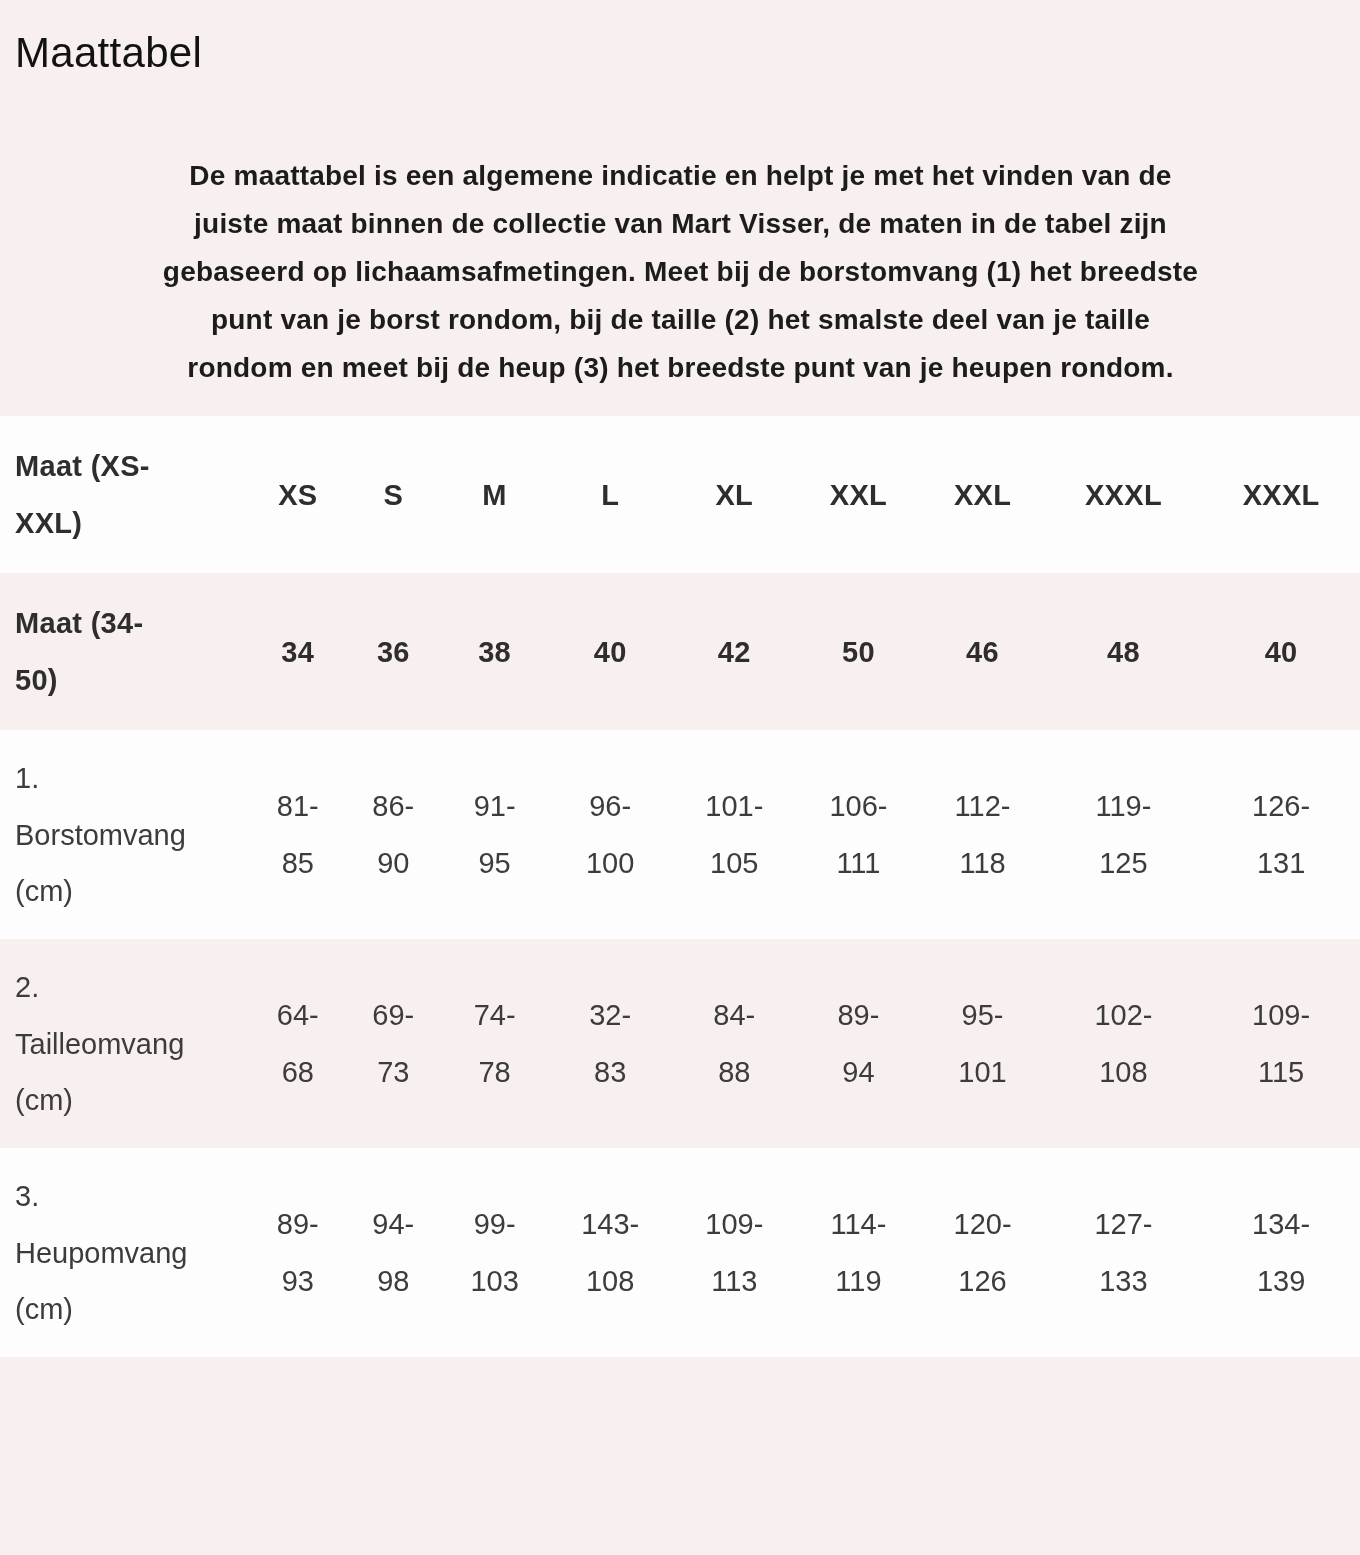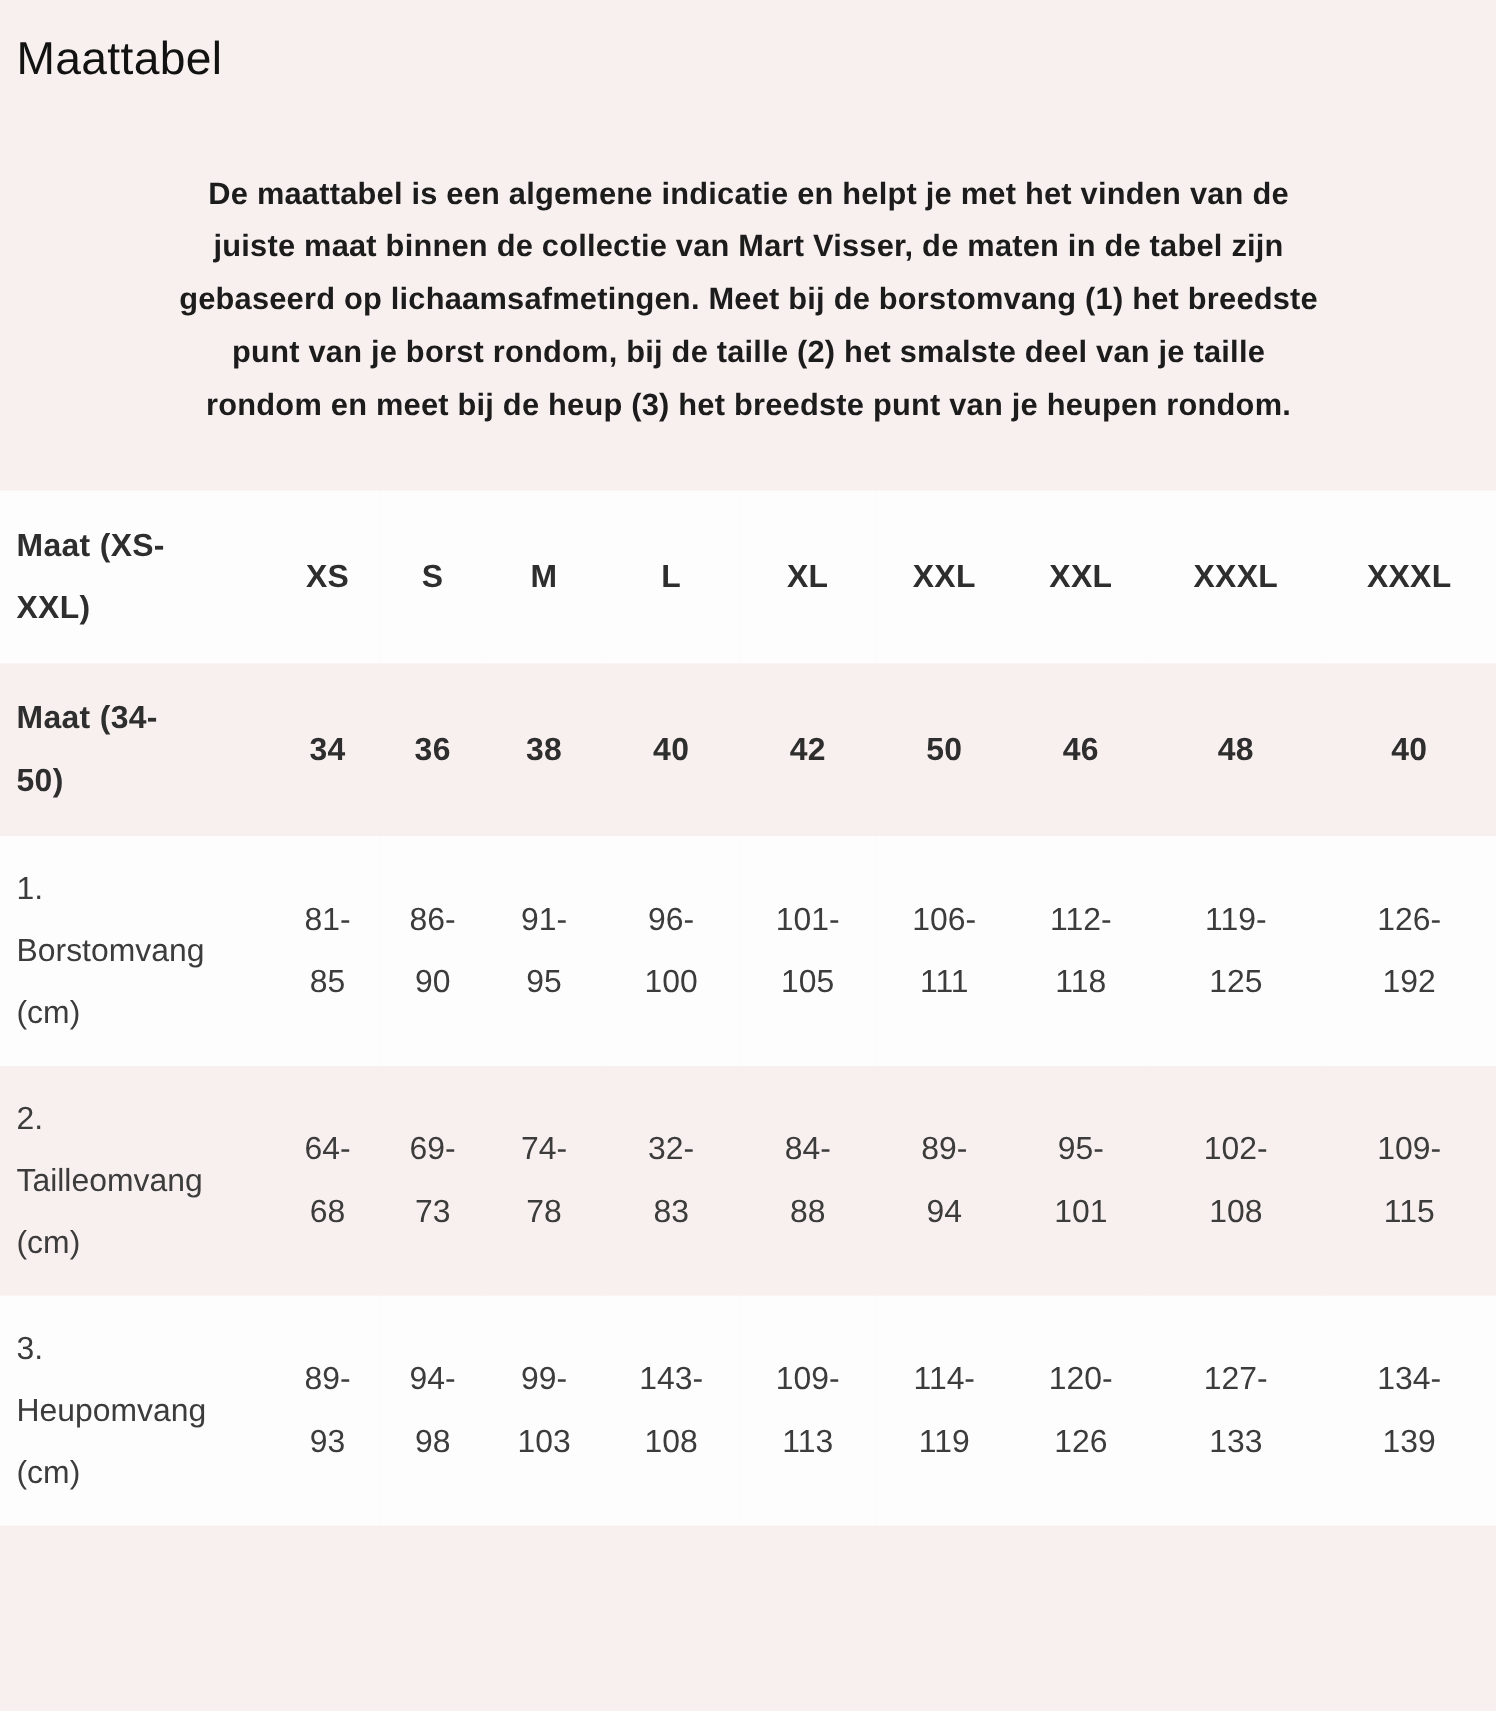--- a/index.html
+++ b/index.html
@@ -24,21 +24,21 @@
     font-size: 28px;
     line-height: 48px;
     font-weight: 700;
     letter-spacing: 0.2px;
     color: var(--body-text, #1c1c1c);
   }
   .para-intro  { margin: 74px 14px 0 15px; text-align: center; }
   .para-advice { margin: 14px 14px 0 15px; }
   .size-table {
     width: 1360px;
-    margin-top: 54px;
+    margin-top: 24px;
     border-collapse: collapse;
     table-layout: auto;
     border-radius: 25px;
   }
   .size-table td {
     vertical-align: middle;
     line-height: 1.95;
   }
   .row-white { background: var(--row-white, #fdfdfd); }
   .row-pink  { background: transparent; }
@@ -130,21 +130,21 @@
 100</td>
           <td class="value-cell">101-
 105</td>
           <td class="value-cell">106-
 111</td>
           <td class="value-cell">112-
 118</td>
           <td class="value-cell">119-
 125</td>
           <td class="value-cell">126-
-192</td>
+131</td>
         </tr>
         <tr class="row-data row-pink">
           <td class="label-cell">
             <div class="label-inner">2.
 Tailleomvang
 (cm)</div>
           </td>
           <td class="value-cell">64-
 68</td>
           <td class="value-cell">69-

